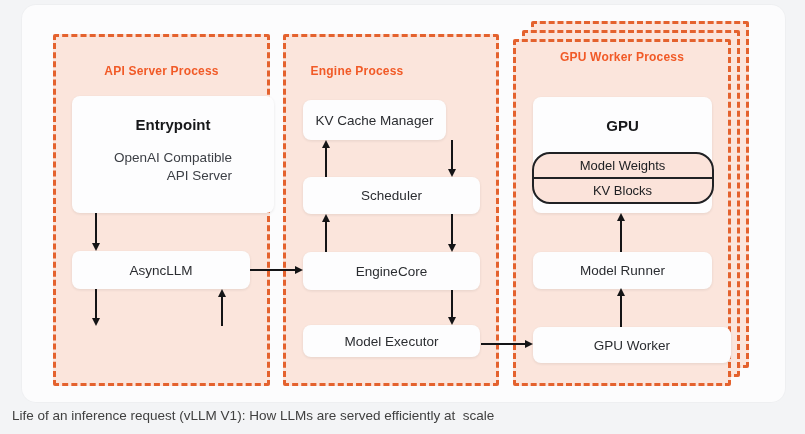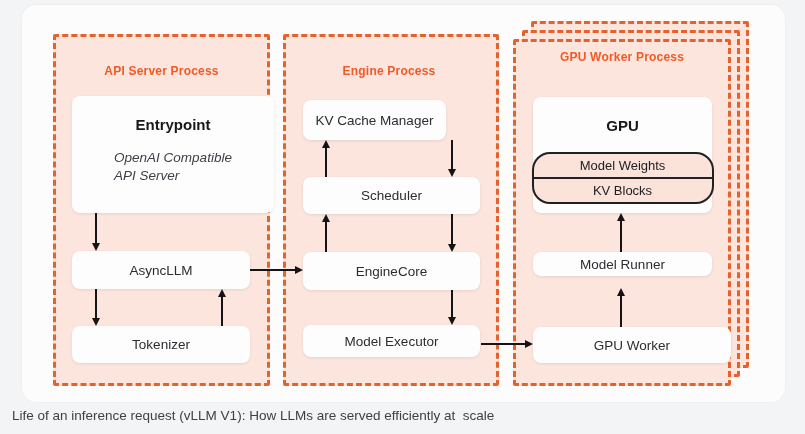--- a/index.html
+++ b/index.html
@@ -25,21 +25,21 @@
   }
   .node{
     position:absolute;box-sizing:border-box;
     background:#fdfdfe;border-radius:8px;
     box-shadow:0 1px 3px rgba(20,20,20,0.09);
     display:flex;align-items:center;justify-content:center;
     font-size:13.5px;color:#2b2d31;text-align:center;
   }
   .node.col{flex-direction:column;justify-content:flex-start;align-items:center;padding-top:20px;}
   .node-title{font-weight:bold;font-size:15px;color:#17181a;line-height:18px;}
-  .node-sub{margin-top:15px;text-align:left;line-height:18px;font-size:13.5px;color:#3c3f45;font-style:italic;}
+  .node-sub{margin-top:15px;text-align:right;line-height:18px;font-size:13.5px;color:#3c3f45;}
   .gpu-table{
     margin-top:17px;width:182px;box-sizing:border-box;
     border:2px solid #202124;border-radius:18px;
     background:#fbe3da;overflow:hidden;
   }
   .gpu-row{height:23px;display:flex;align-items:center;justify-content:center;font-size:13px;color:#202124;}
   .gpu-row.first{border-bottom:2px solid #202124;}
   .al{position:absolute;background:#141416;}
   .al.v{width:2px;}
   .al.h{height:2px;}
@@ -61,46 +61,45 @@
   <div class="card"></div>
 
   <div class="proc" style="left:531px;top:21px;width:218px;height:347px"></div>
   <div class="proc" style="left:522px;top:30px;width:218px;height:347px"></div>
 
   <div class="proc" style="left:53px;top:34px;width:217px;height:352px"></div>
   <div class="proc" style="left:283px;top:34px;width:216px;height:352px"></div>
   <div class="proc" style="left:513px;top:39px;width:218px;height:347px"></div>
 
   <div class="proc-title" style="left:53px;top:61px;width:217px">API Server Process</div>
-  <div class="proc-title" style="left:299px;top:61px;width:180px">Engine Process</div>
+  <div class="proc-title" style="left:267px;top:61px;width:180px">Engine Process</div>
   <div class="proc-title" style="left:513px;top:47px;width:218px">GPU Worker Process</div>
 
   <div class="node col" style="left:72px;top:96px;width:202px;height:117px">
     <div class="node-title">Entrypoint</div>
     <div class="node-sub">
       <div>OpenAI Compatible</div>
       <div>API Server</div>
     </div>
   </div>
   <div class="node" style="left:72px;top:251px;width:178px;height:38px">AsyncLLM</div>
-  <div class="node" style="left:72px;top:326px;width:178px;height:37px">Tokenizer</div>
 
   <div class="node" style="left:303px;top:100px;width:143px;height:40px">KV Cache Manager</div>
   <div class="node" style="left:303px;top:177px;width:177px;height:37px">Scheduler</div>
   <div class="node" style="left:303px;top:252px;width:177px;height:38px">EngineCore</div>
   <div class="node" style="left:303px;top:325px;width:177px;height:32px">Model Executor</div>
 
   <div class="node col" style="left:533px;top:97px;width:179px;height:116px">
     <div class="node-title">GPU</div>
     <div class="gpu-table">
       <div class="gpu-row first">Model Weights</div>
       <div class="gpu-row">KV Blocks</div>
     </div>
   </div>
-  <div class="node" style="left:533px;top:252px;width:179px;height:24px">Model Runner</div>
+  <div class="node" style="left:533px;top:252px;width:179px;height:37px">Model Runner</div>
   <div class="node" style="left:533px;top:327px;width:198px;height:36px">GPU Worker</div>
 
   <div class="al v" style="left:95px;top:213px;height:31px"></div>
   <div class="ah down" style="left:92px;top:243px"></div>
 
   <div class="al v" style="left:95px;top:289px;height:30px"></div>
   <div class="ah down" style="left:92px;top:318px"></div>
 
   <div class="ah up" style="left:218px;top:289px"></div>
   <div class="al v" style="left:221px;top:297px;height:29px"></div>

